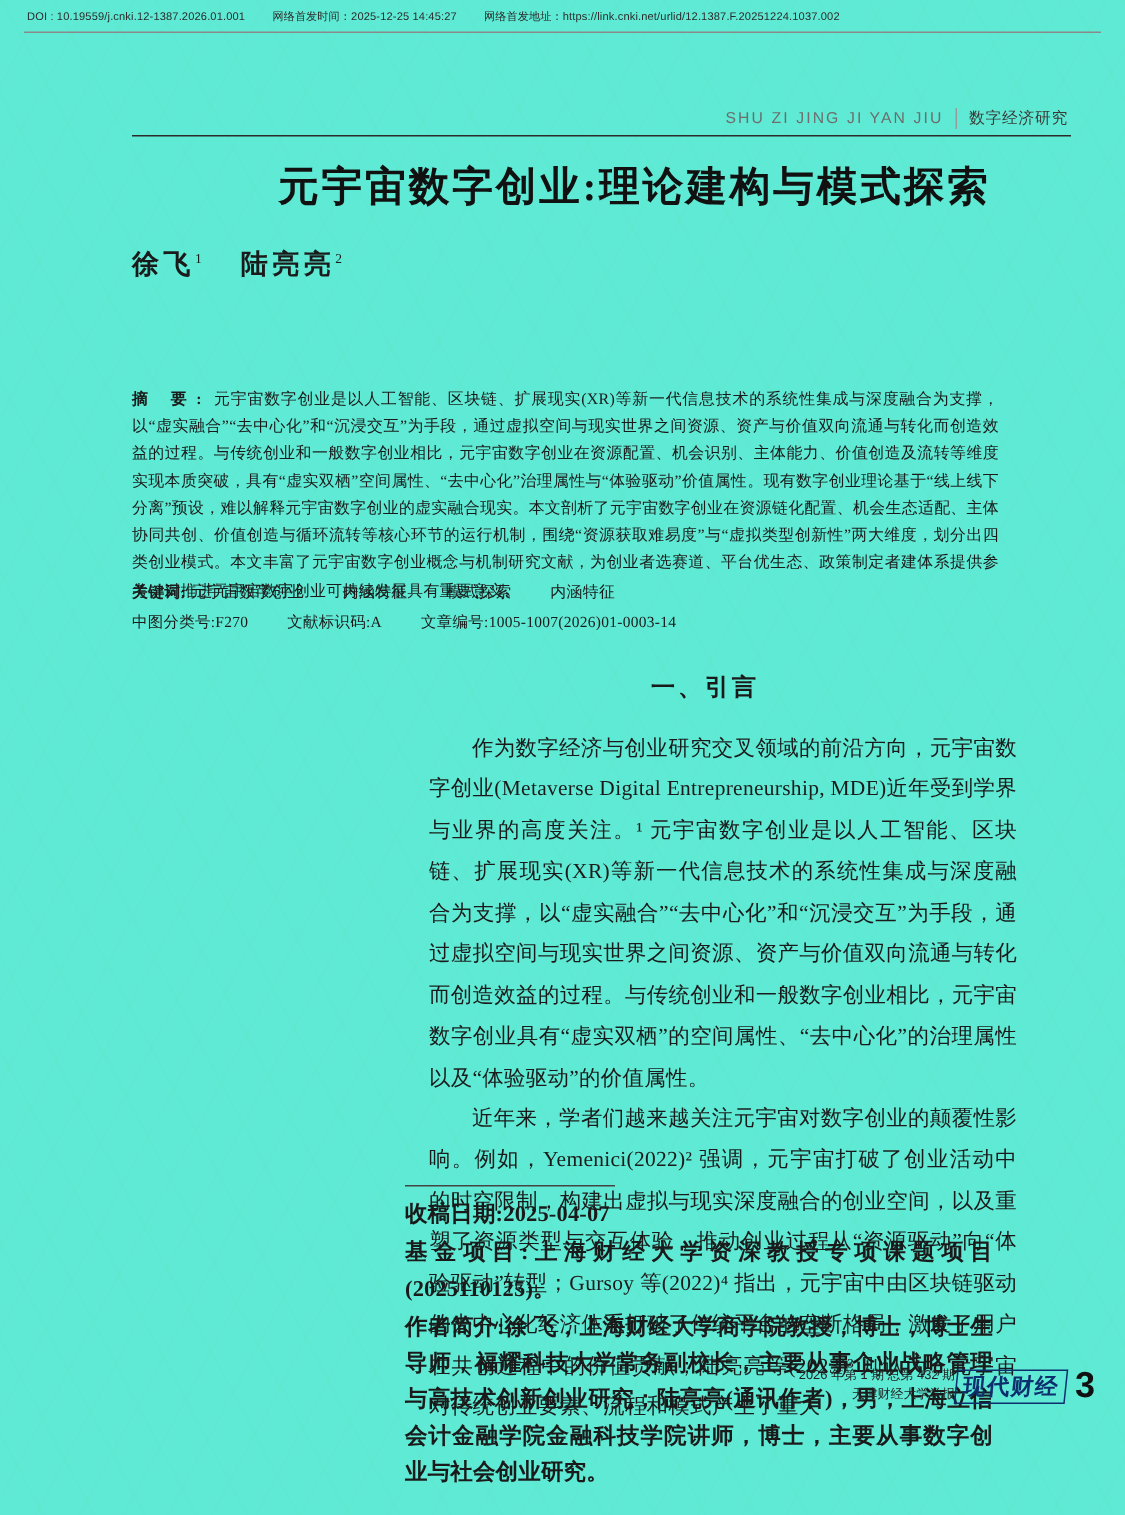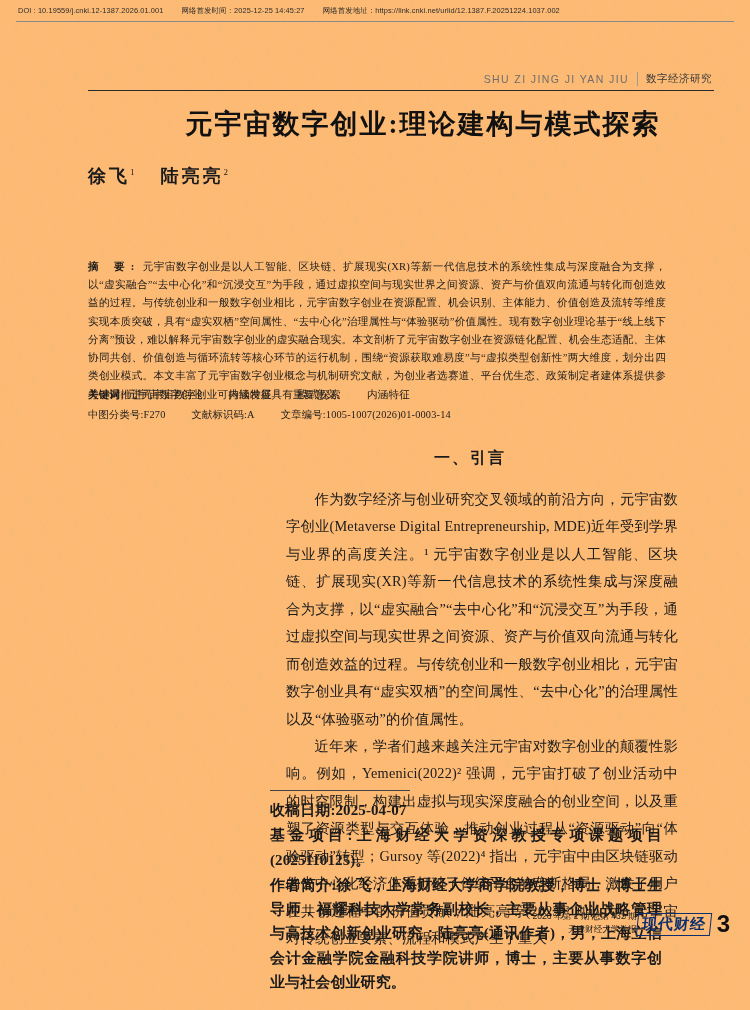--- a/index.html
+++ b/index.html
@@ -13,21 +13,21 @@
     font-family: "Liberation Serif", serif;
     color: #1a1a1a;
     position: relative;
     overflow: hidden;
   }
   .page {
     position: relative;
     width: 750px;
     height: 1010px;
     box-sizing: border-box;
-    background: #fdba74;
+    background: #5eead4;
   }
 
   
   .watermark {
     position: absolute;
     left: 0; top: 0; right: 0; bottom: 0;
     pointer-events: none;
     opacity: 0.30;
     background:
       repeating-linear-gradient(118deg, rgba(120,190,140,0.10) 0 2px, rgba(255,255,255,0) 2px 26px),

